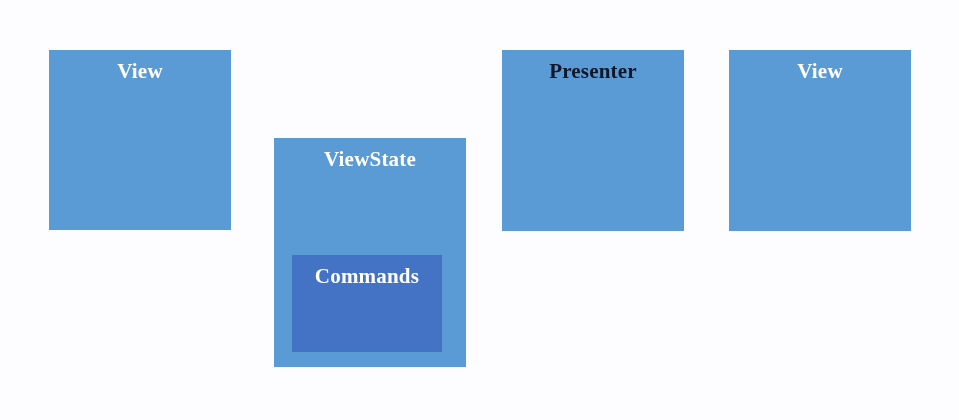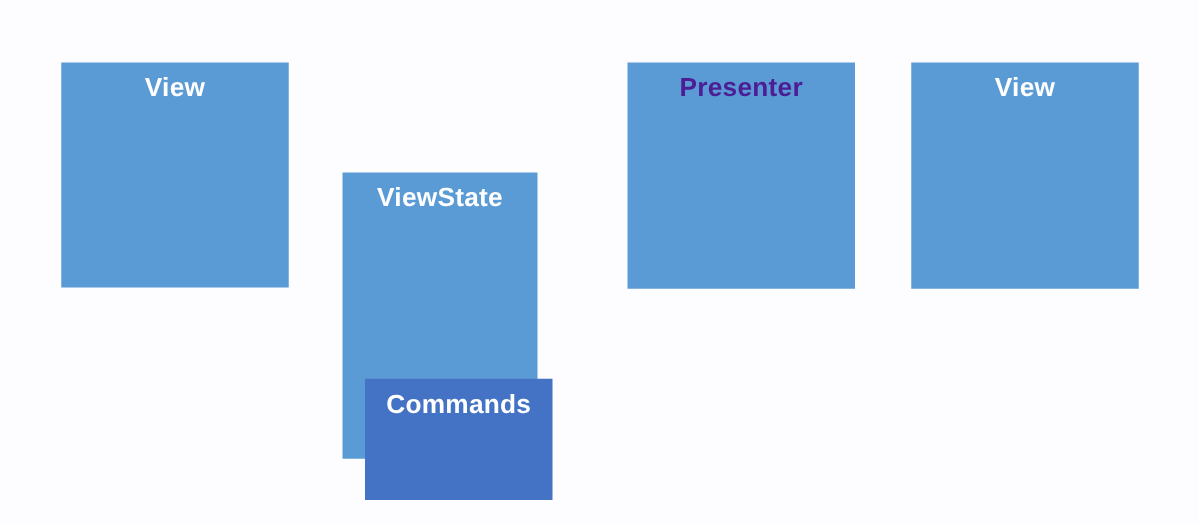--- a/index.html
+++ b/index.html
@@ -4,40 +4,40 @@
 <style>
   html, body {
     margin: 0;
     padding: 0;
   }
   .canvas {
     position: relative;
     width: 959px;
     height: 420px;
     overflow: hidden;
-    font-family: Liberation Sans, sans-serif;
+    font-family: Liberation Serif, serif;
   }
   .box {
     position: absolute;
     box-sizing: border-box;
     text-align: center;
   }
   .box-label {
     display: block;
     padding-top: 10px;
     font-size: 21px;
     font-weight: 700;
     letter-spacing: 0.2px;
     line-height: 22px;
     user-select: none;
   }
   
   .box-view      { left: 49px;  top: 50px;  width: 182px; height: 180px; }
-  .box-viewstate { left: 274px; top: 138px; width: 156px; height: 229px; }
-  .box-commands  { left: 18px;  top: 117px; width: 150px; height: 97px; margin-top: 48px; }
+  .box-viewstate { left: 274px; top: 138px; width: 192px; height: 229px; }
+  .box-commands  { left: 18px;  top: 117px; width: 150px; height: 97px; }
   .box-presenter { left: 502px; top: 50px;  width: 182px; height: 181px; }
   .box-model     { left: 729px; top: 50px;  width: 182px; height: 181px; }
 </style>
 </head>
 <body>
 
 <div class="canvas" style="background: rgb(253, 252, 255);">
 
   <div class="box box-view" style="background: rgb(91, 155, 213);">
     <span class="box-label" style="color: rgb(255, 255, 255);">View</span>
@@ -45,20 +45,20 @@
 
   <div class="box box-viewstate" style="background: rgb(91, 155, 213);">
     <span class="box-label" style="color: rgb(255, 255, 255);">ViewState</span>
 
     <div class="box box-commands" style="background: rgb(68, 114, 196);">
       <span class="box-label" style="color: rgb(255, 255, 255);">Commands</span>
     </div>
   </div>
 
   <div class="box box-presenter" style="background: rgb(91, 155, 213);">
-    <span class="box-label" style="color: #4c1d95;">Presenter</span>
+    <span class="box-label" style="color: #0f172a;">Presenter</span>
   </div>
 
   <div class="box box-model" style="background: rgb(91, 155, 213);">
     <span class="box-label" style="color: rgb(255, 255, 255);">View</span>
   </div>
 
 </div>
 
 </body></html>

